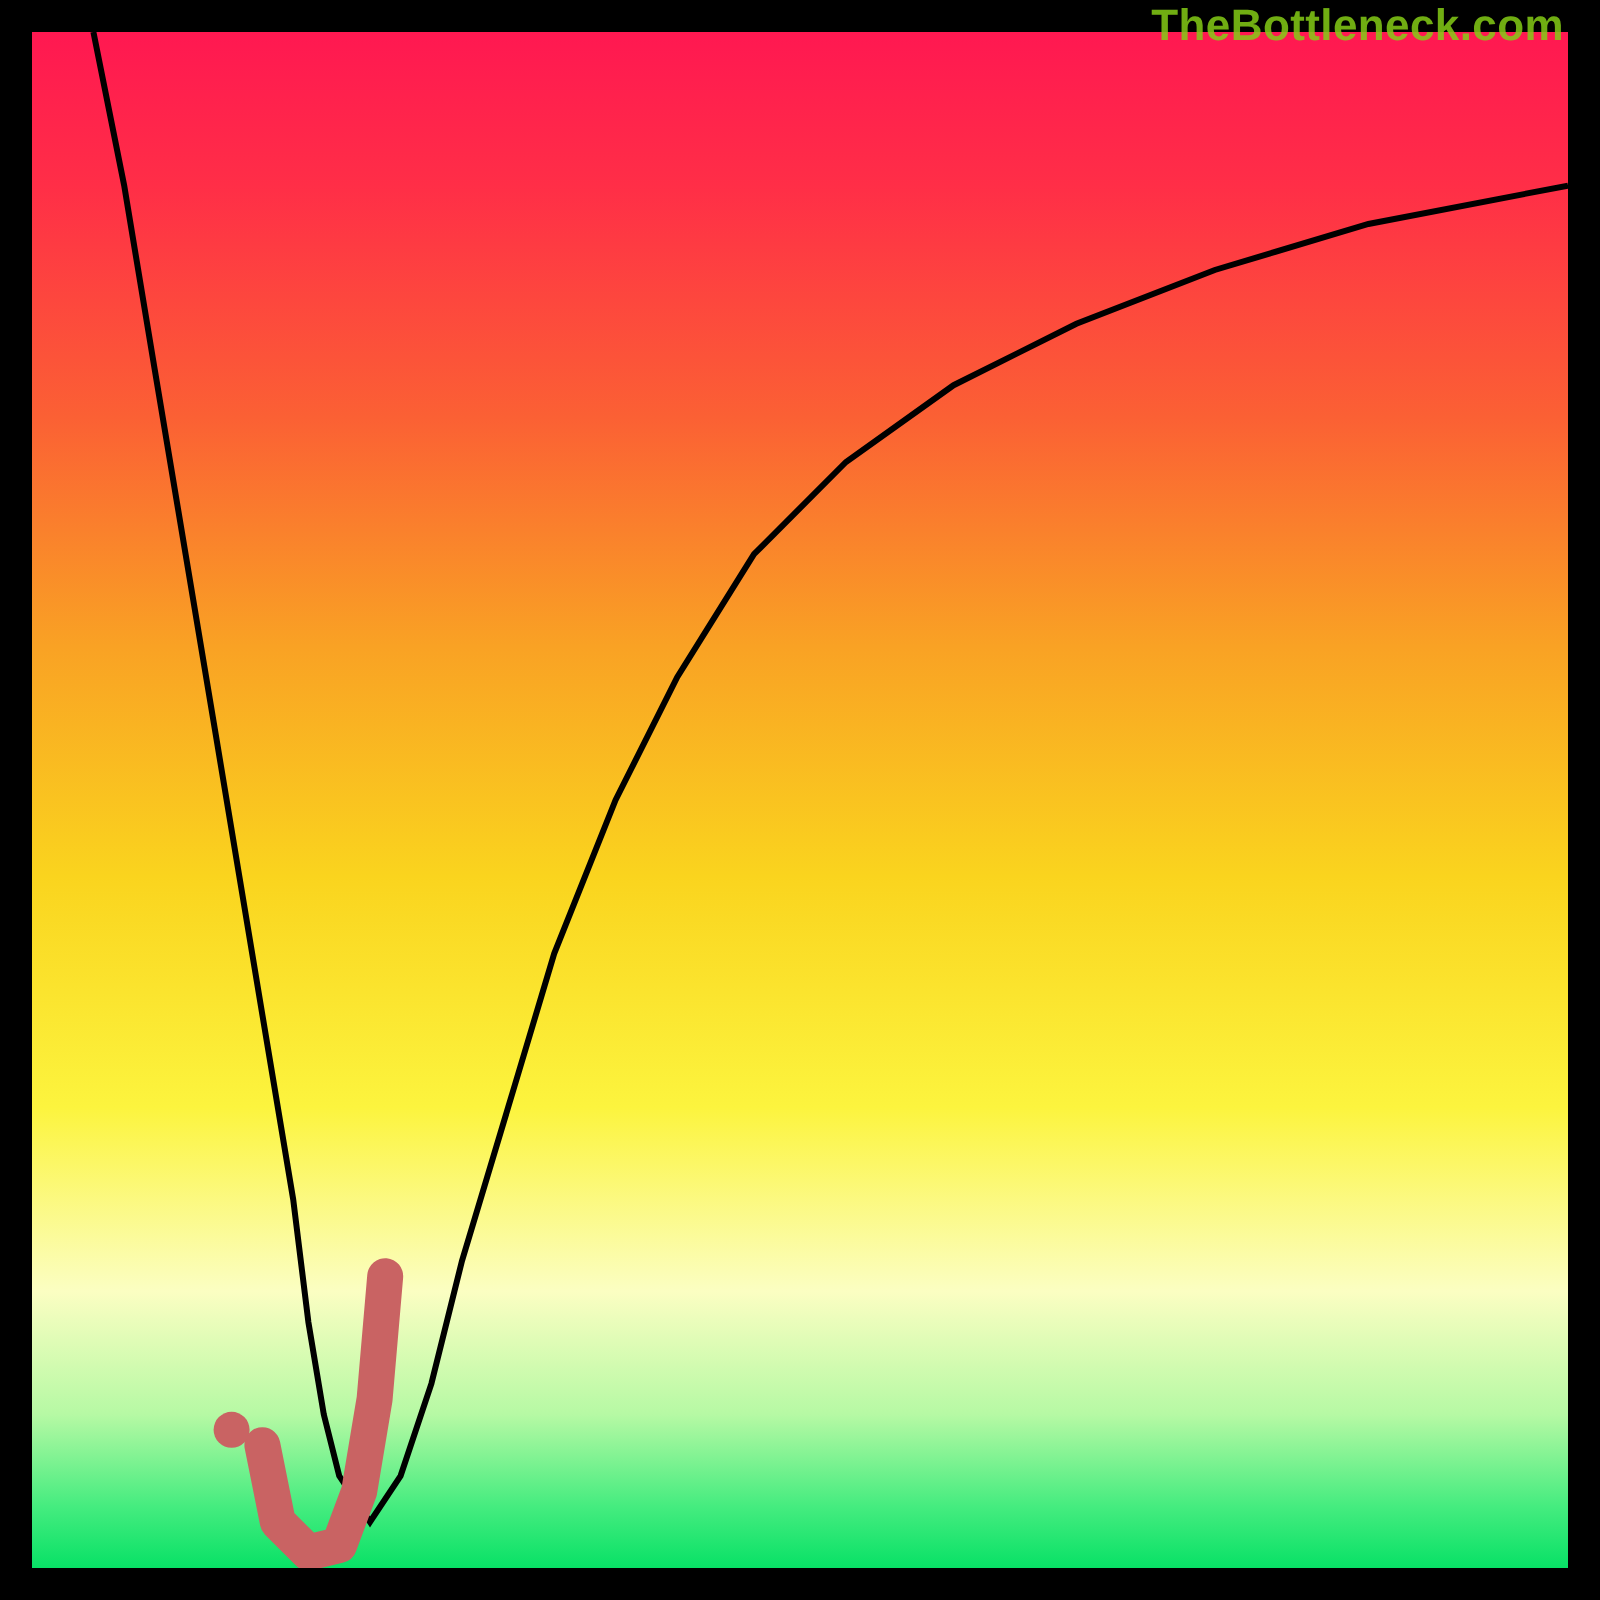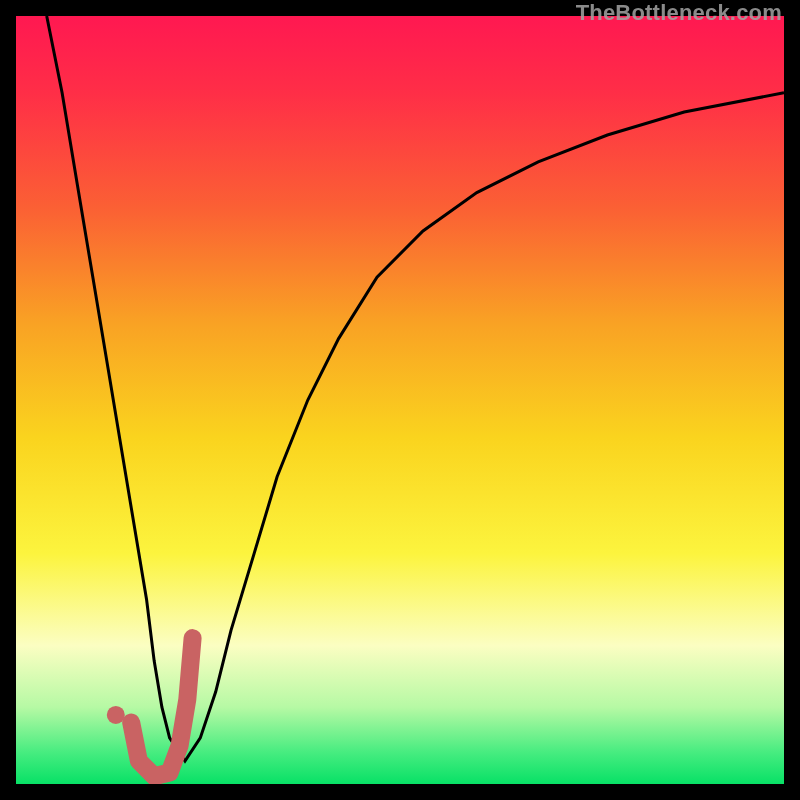--- a/index.html
+++ b/index.html
@@ -25,21 +25,21 @@
     width: 768px;
     height: 768px;
   }
   .watermark {
     position: absolute;
     top: 0;
     right: 18px;
     font-family: Arial, Helvetica, sans-serif;
     font-size: 22px;
     font-weight: 600;
-    color: #a3a3a3;
+    color: #84cc16;
     opacity: 0.85;
     letter-spacing: 0.2px;
     margin-left: 32px;
   }
 </style>
 </head>
 <body>
 
 <div class="frame">
   <svg class="plot" viewBox="0 0 768 768">

